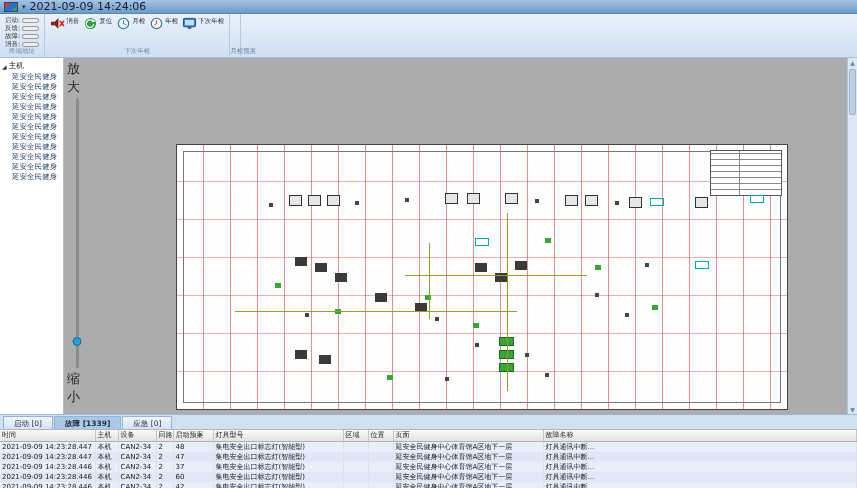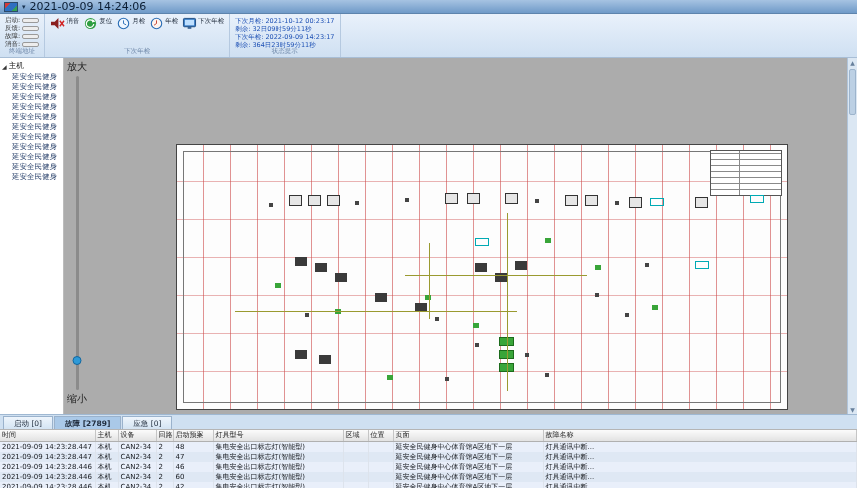--- a/index.html
+++ b/index.html
@@ -36,21 +36,21 @@
   .main{flex:1;display:flex;min-height:0;}
   .tree{flex:0 0 64px;width:64px;background:#fff;border-right:1px solid #bcbcbc;overflow:hidden;padding-top:2px;}
   .tree-root{font-size:7.5px;color:#111;padding:1px 2px;display:flex;align-items:center;gap:2px;cursor:pointer;}
   .tree-expand{font-size:6px;color:#333;}
   .tree-item{font-size:7.5px;color:#1f3864;height:10px;line-height:9px;padding:0 2px 0 12px;
     white-space:nowrap;overflow:hidden;text-overflow:ellipsis;cursor:pointer;}
 
   .canvas{flex:1;position:relative;background:#acacac;overflow:hidden;}
   .zoomcol{position:absolute;left:3px;top:2px;bottom:8px;width:20px;z-index:3;
     display:flex;flex-direction:column;align-items:center;}
-  .zoom-label{font-size:10px;color:#1c1c1c;}
+  .zoom-label{font-size:13px;color:#1c1c1c;}
   .slider-track{flex:1;width:3px;background:#8b8b8b;border-radius:2px;margin:2px 0;position:relative;cursor:pointer;}
   .slider-thumb{position:absolute;left:50%;transform:translateX(-50%);bottom:8%;
     width:9px;height:9px;border-radius:50%;background:#2e9ad8;border:1px solid #14679e;cursor:grab;}
 
   .sheet{position:absolute;left:112px;top:86px;width:612px;height:266px;border:1px solid #444;
     background:
       repeating-linear-gradient(90deg,transparent 0 26px,rgba(205,75,75,.6) 26px 27px),
       repeating-linear-gradient(0deg,transparent 0 37px,rgba(205,75,75,.42) 37px 38px),
       #fdfdfd;}
   .frame{position:absolute;inset:6px;border:1px solid #777;pointer-events:none;}
@@ -171,27 +171,21 @@
             <rect x="3" y="3" width="10" height="6" fill="#bfe0ff"></rect>
             <rect x="6" y="11" width="4" height="1.6" fill="#1b4a80"></rect>
           </svg>
           <span class="op-label">下次年检</span>
         </div>
       </div>
       <div class="rcaption">下次年检</div>
     </div>
 
     <div class="rgroup">
-      <div class="sched">
-        <div class="sched-line">下次月检: 2021-10-12 00:23:17</div>
-        <div class="sched-line">剩余: 32日09时59分11秒</div>
-        <div class="sched-line">下次年检: 2022-09-09 14:23:17</div>
-        <div class="sched-line">剩余: 364日23时59分11秒</div>
-      </div>
-      <div class="rcaption">状态提示</div>
+      <div class="rcaption">月检预案</div>
     </div>
 
     <div class="ribbon-spacer"></div>
   </div>
 
   <div class="main">
 
     <div class="tree">
       <div class="tree-root">
         <span class="tree-expand">◢</span>
@@ -301,21 +295,21 @@
       <div class="vscroll">
         <span class="vs-arrow">▲</span>
         <div class="vs-thumb"></div>
         <span class="vs-arrow">▼</span>
       </div>
     </div>
   </div>
 
   <div class="tabs">
     <div class="tab">启动 [0]</div>
-    <div class="tab active">故障 [2789]</div>
+    <div class="tab active">故障 [1339]</div>
     <div class="tab">应急 [0]</div>
   </div>
 
   <div class="table-area">
     <table>
       <colgroup>
         <col style="width:95px">
           <col style="width:23px">
           <col style="width:38px">
           <col style="width:17px">
@@ -376,21 +370,21 @@
             <td></td>
             <td>延安全民健身中心体育馆A区地下一层</td>
             <td>灯具通讯中断...</td>
           </tr>
 
           <tr>
             <td>2021-09-09 14:23:28.446</td>
             <td>本机</td>
             <td>CAN2-34</td>
             <td>2</td>
-            <td>46</td>
+            <td>37</td>
             <td>集电安全出口标志灯(智能型)</td>
             <td></td>
             <td></td>
             <td>延安全民健身中心体育馆A区地下一层</td>
             <td>灯具通讯中断...</td>
           </tr>
 
           <tr>
             <td>2021-09-09 14:23:28.446</td>
             <td>本机</td>

